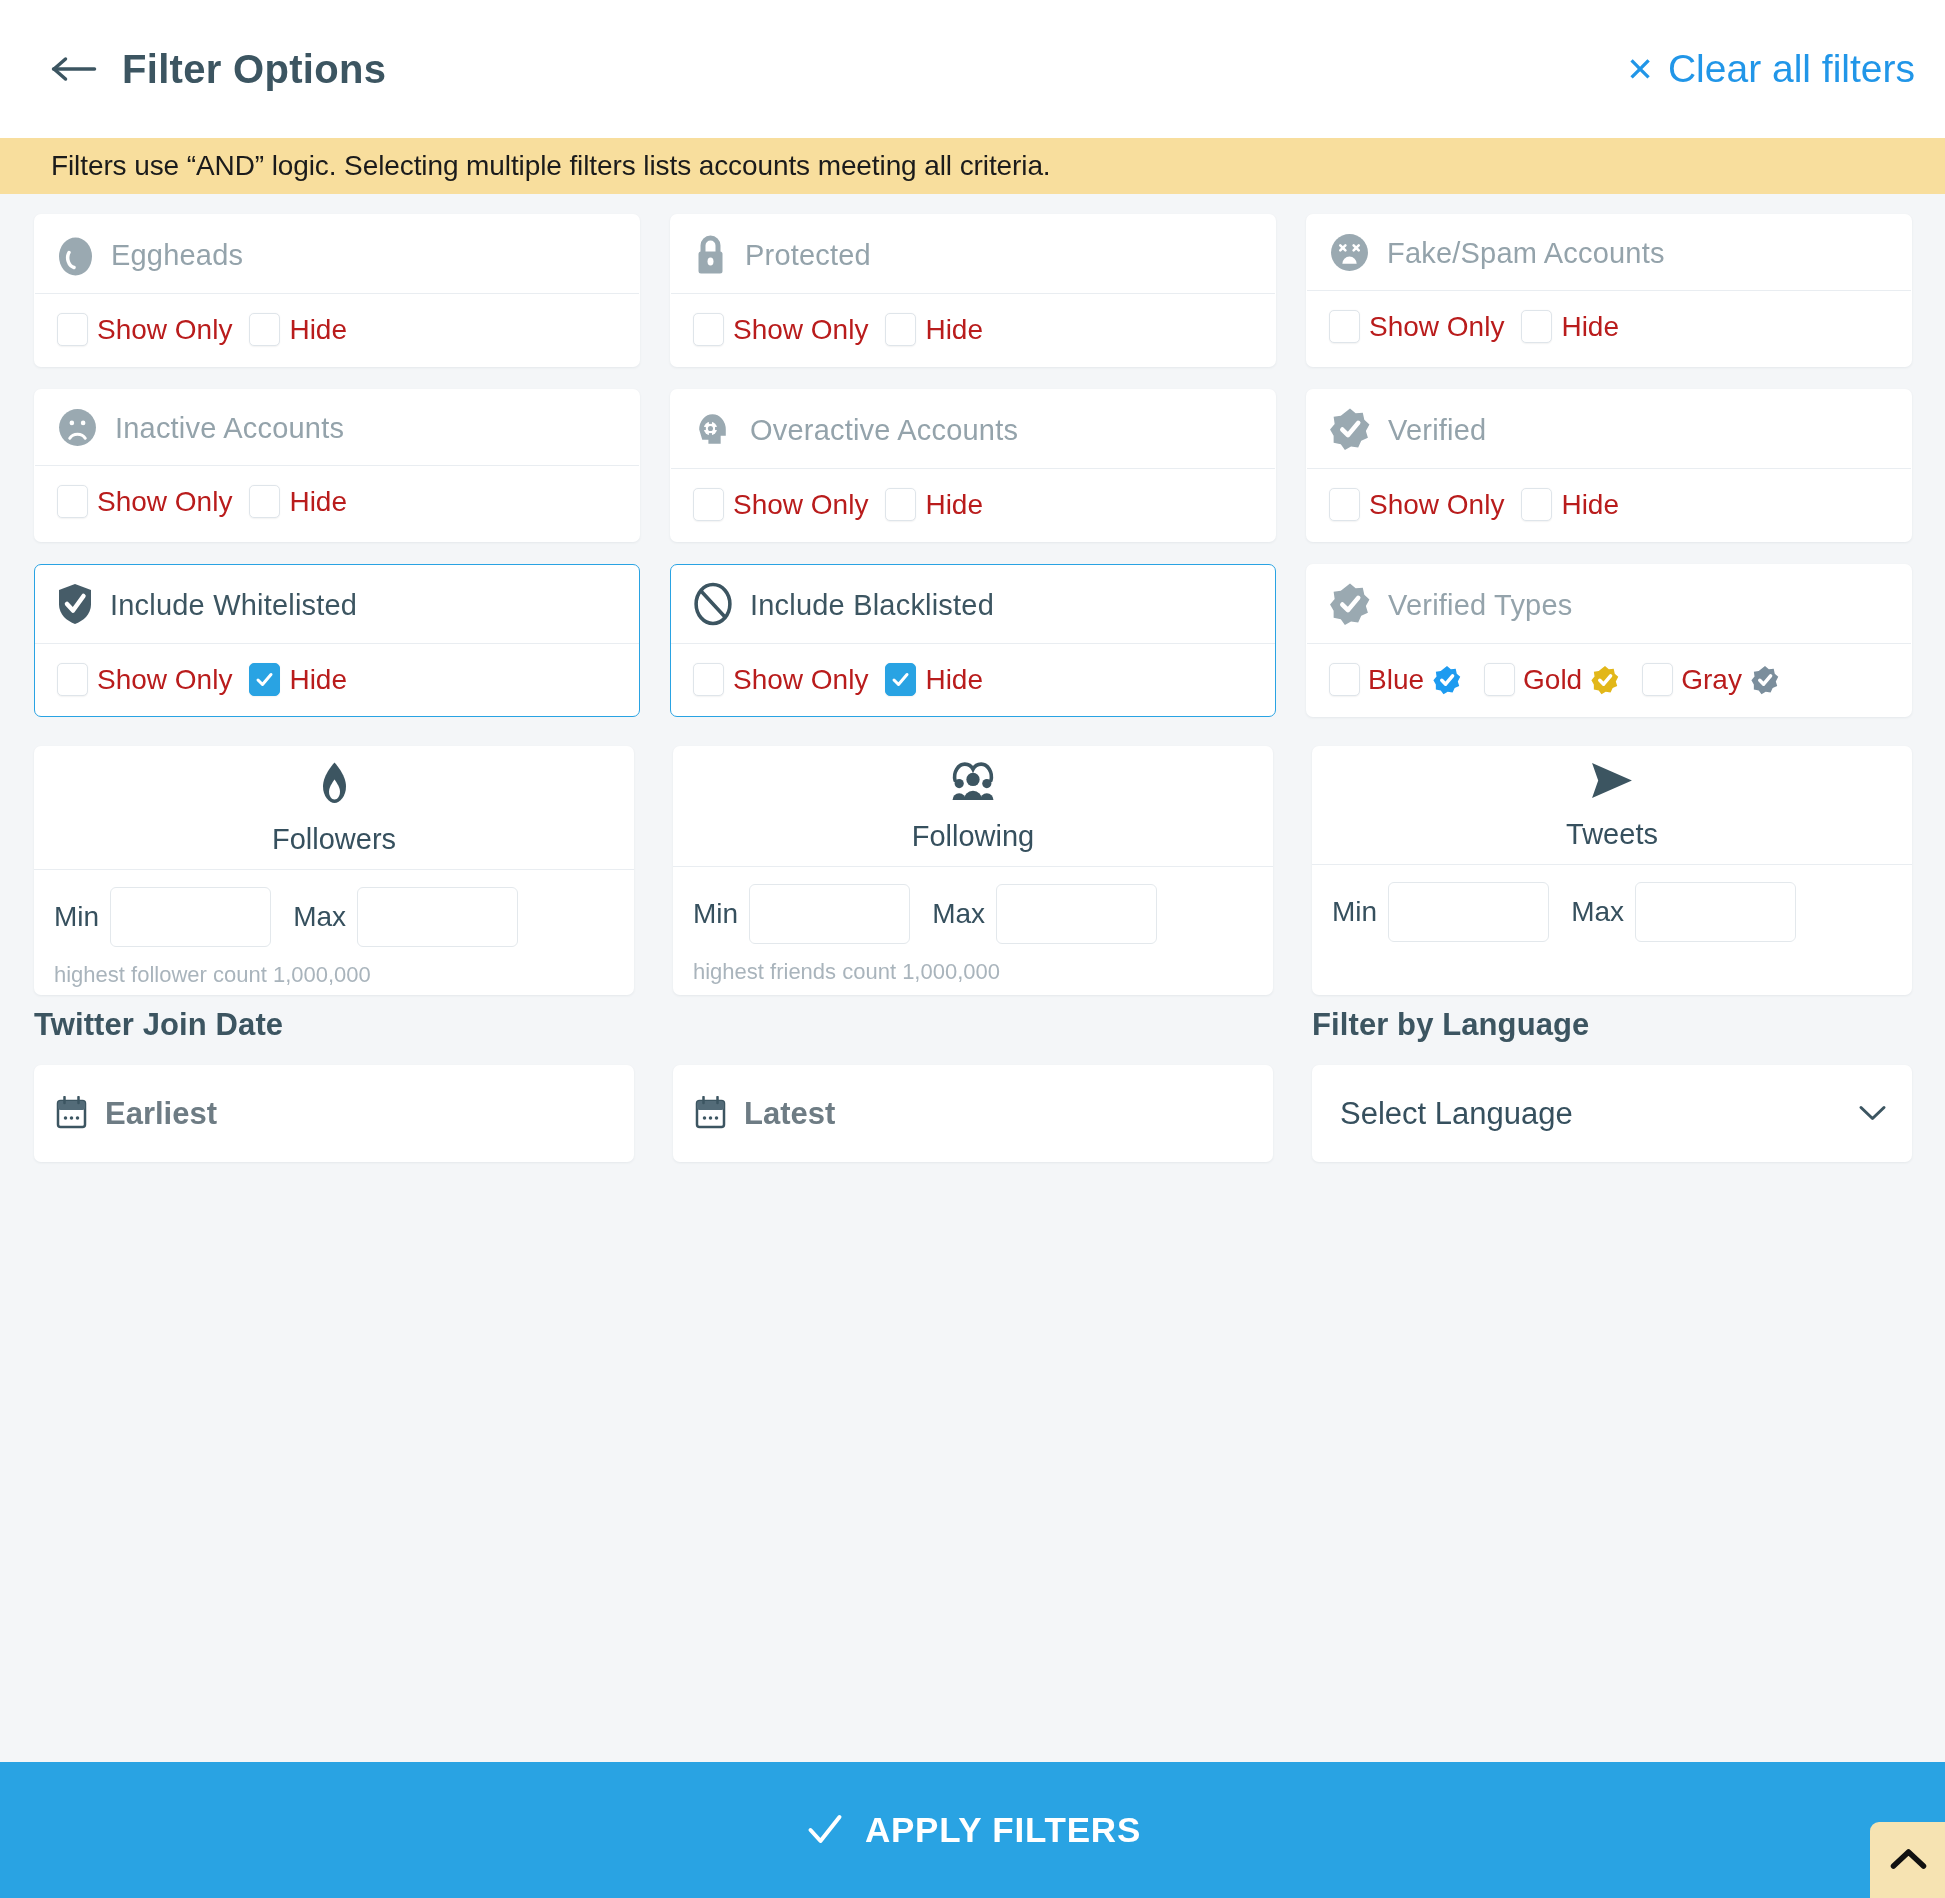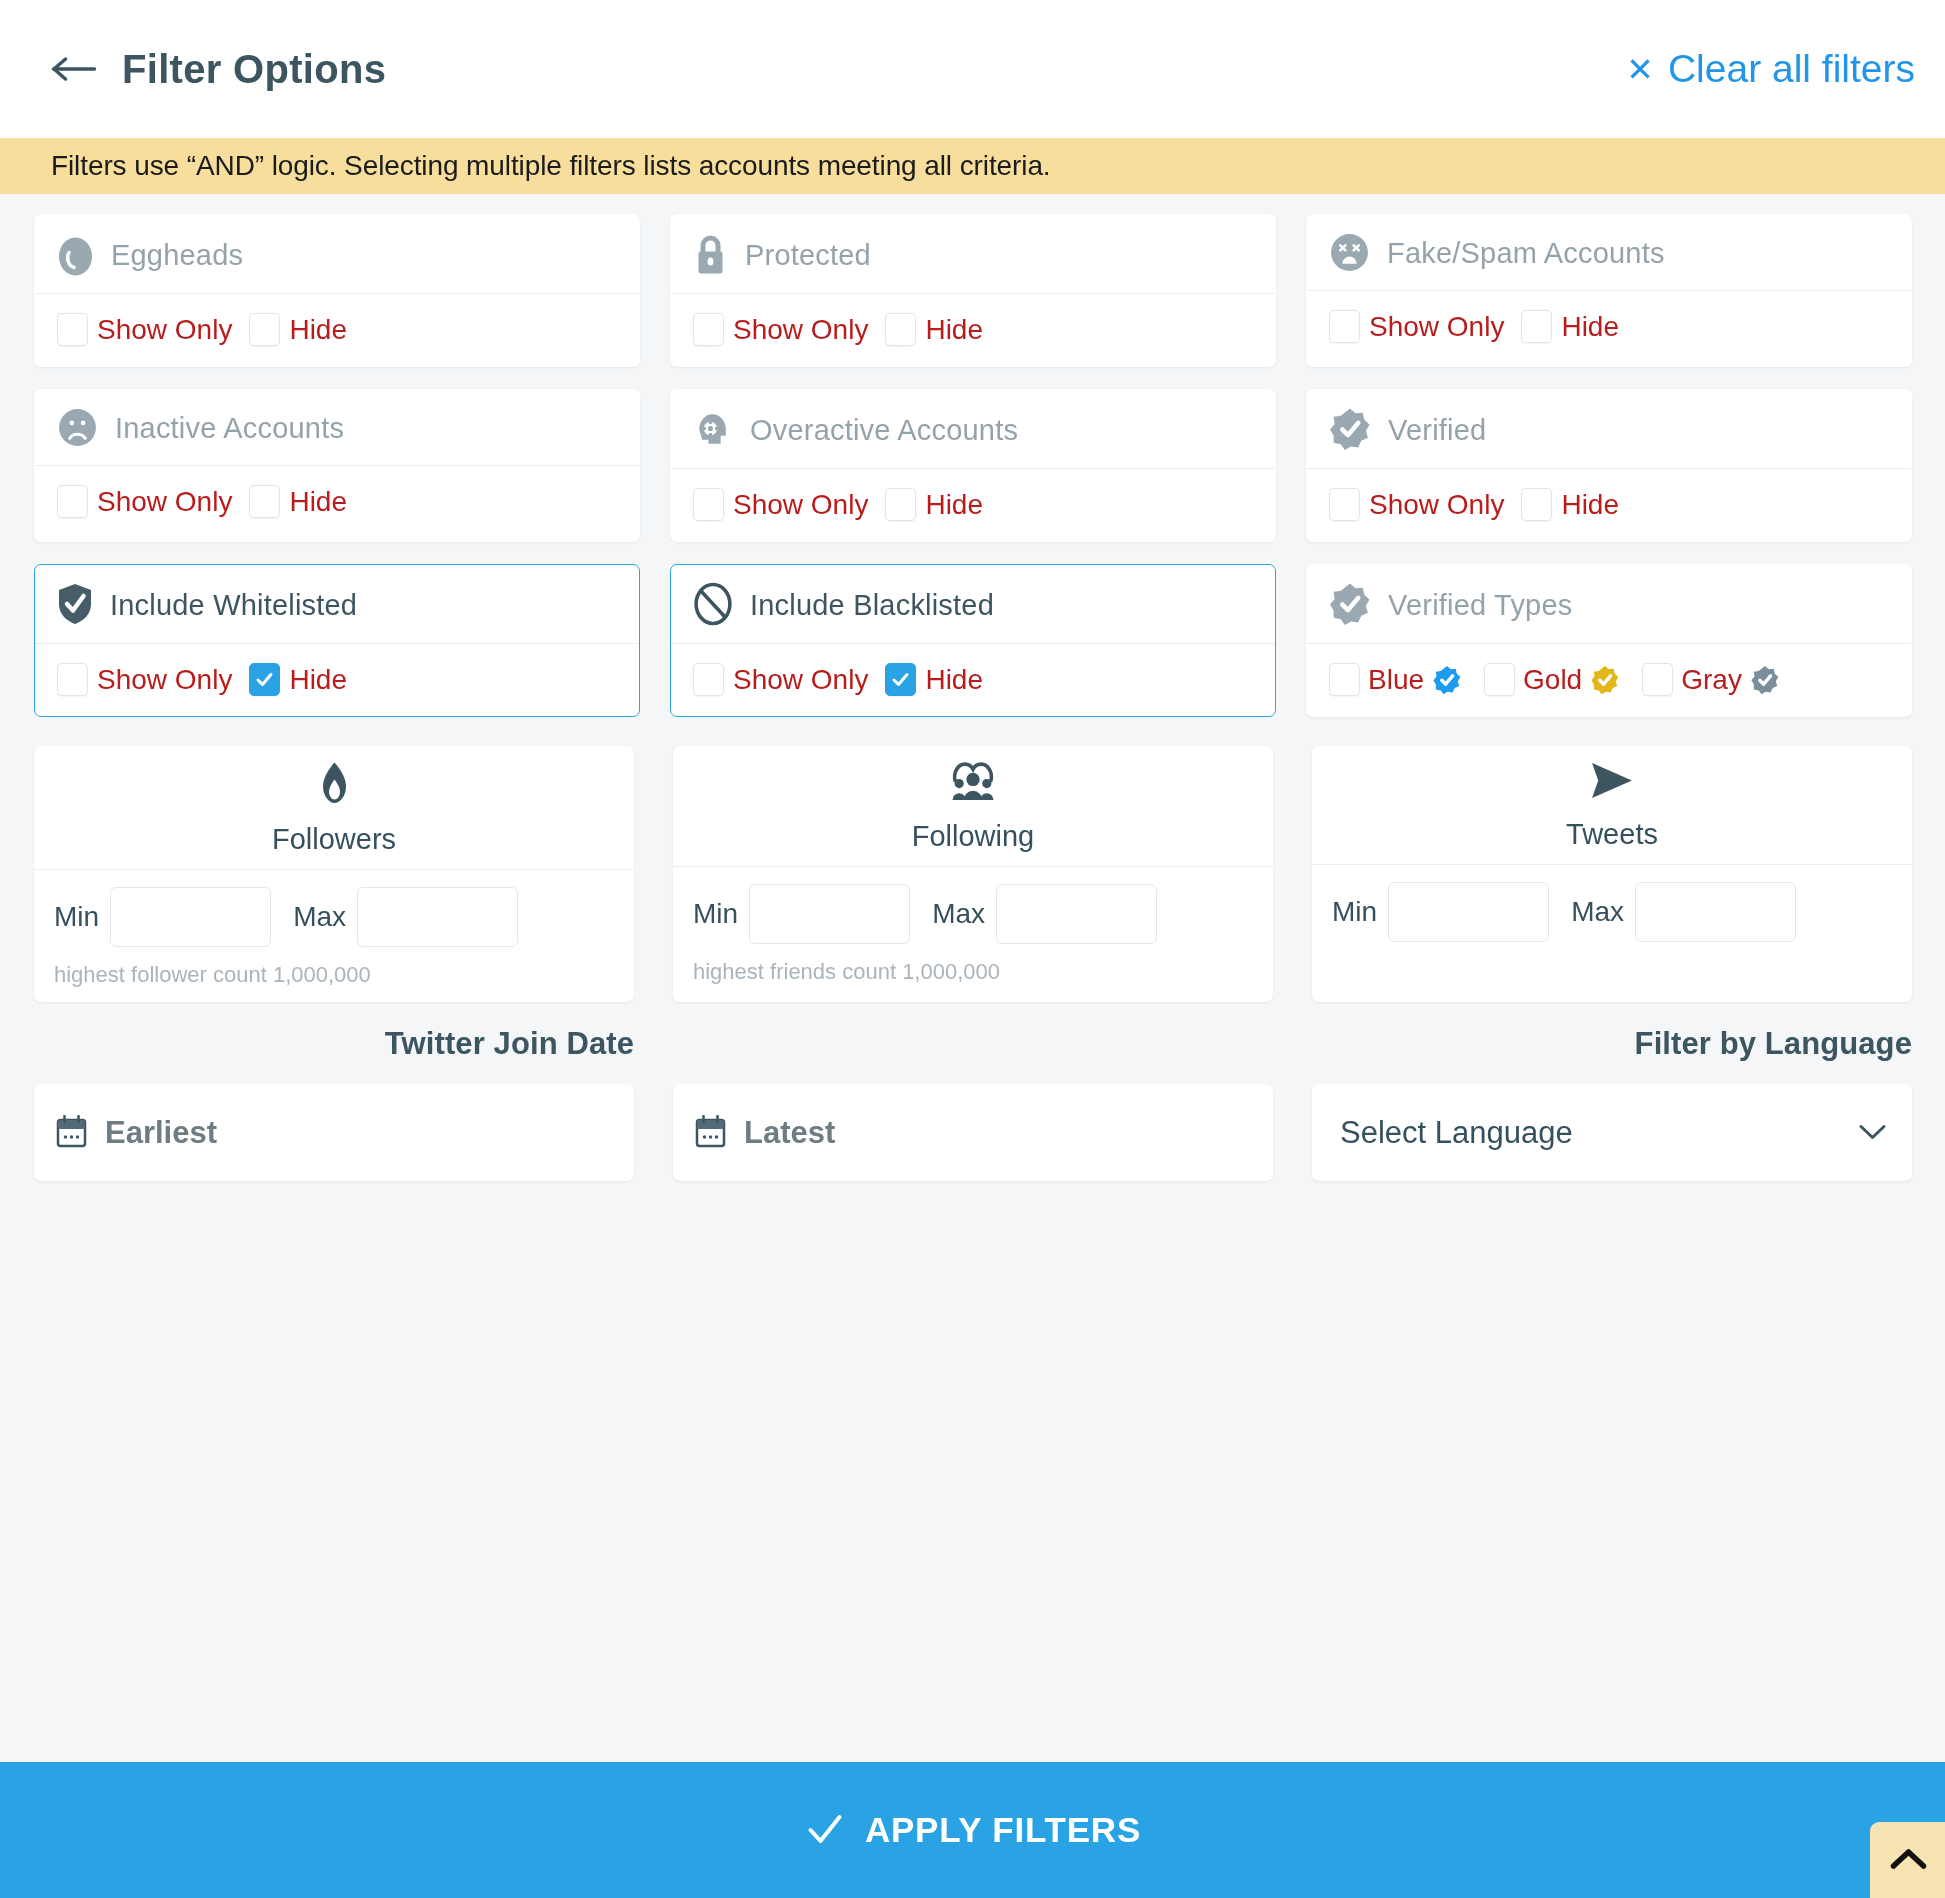--- a/index.html
+++ b/index.html
@@ -155,30 +155,29 @@
     border-radius: 6px;
     background: #fff;
     font-size: 25px;
     font-family: "Liberation Sans", sans-serif;
     padding: 0 9px;
     color: #36505e;
   }
   .ccard-foot {
     font-size: 22px;
     color: #a9b4bc;
-    padding: 12px 20px 14px 20px;
+    padding: 12px 20px 7px 20px;
   }
 
   
   .section-row {
     display: grid;
     grid-template-columns: 1fr 1fr 1fr;
     gap: 0 39px;
-    margin-top: 24px;
-    text-align: right;
+    margin-top: 12px;
   }
   .section-label {
     font-size: 31px;
     font-weight: bold;
     color: #3c5561;
     letter-spacing: 0.1px;
   }
   .date-row {
     display: grid;
     grid-template-columns: 1fr 1fr 1fr;

